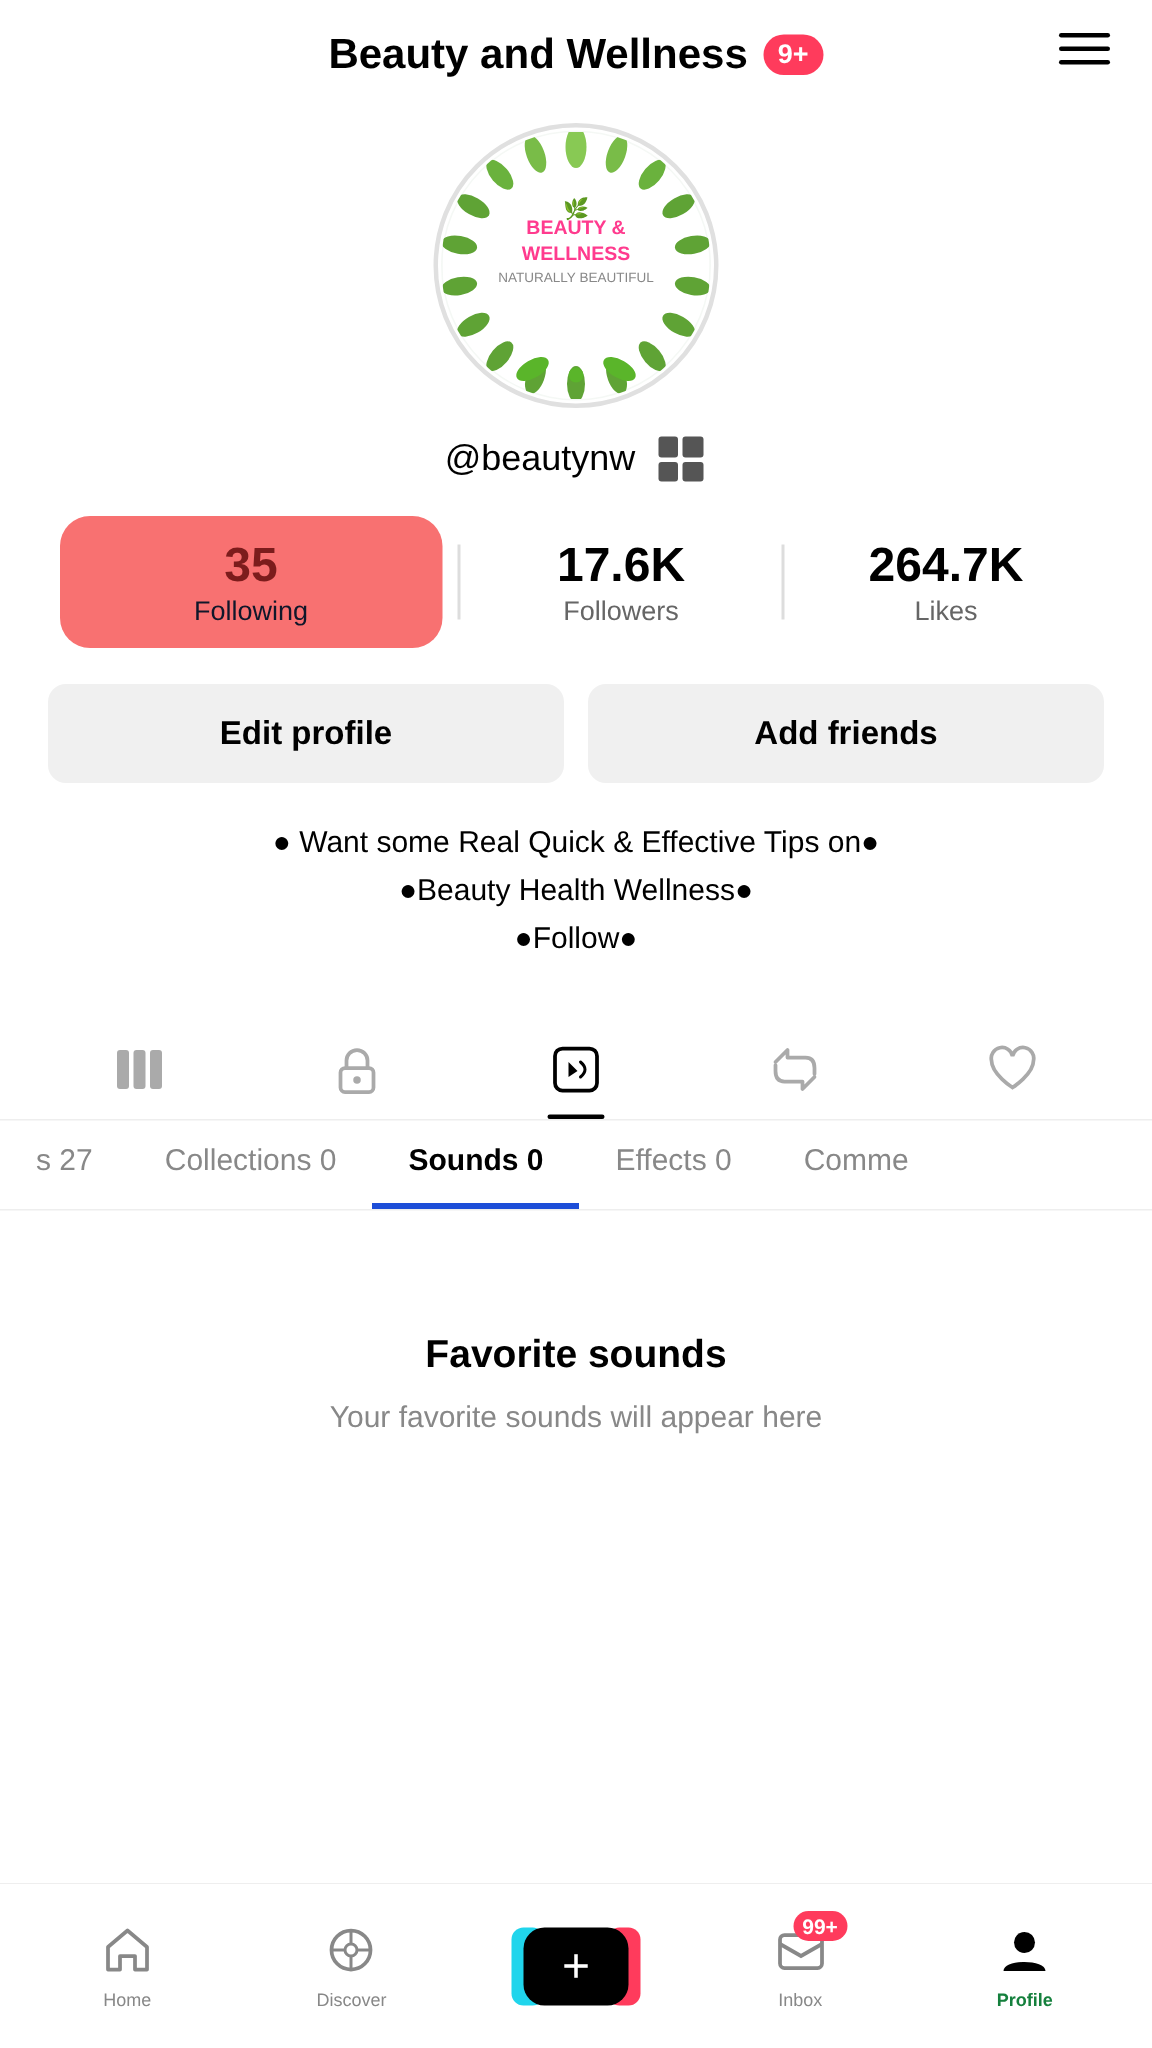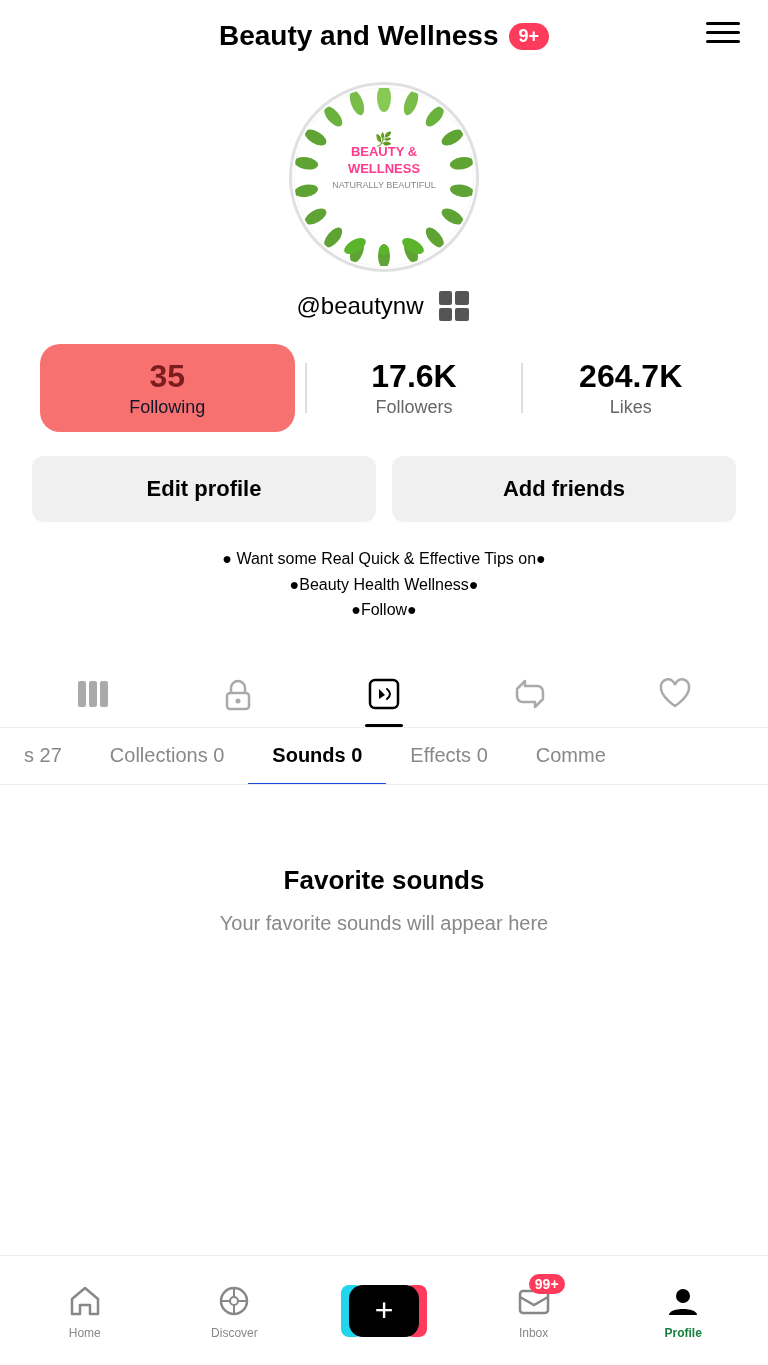--- a/index.html
+++ b/index.html
@@ -178,21 +178,21 @@
       font-weight: 700;
       color: #000;
       cursor: pointer;
       text-align: center;
     }
 
     
     .bio {
       text-align: center;
       padding: 24px 40px 0;
-      font-size: 16px;
+      font-size: 20px;
       line-height: 1.6;
       color: #000;
     }
 
     
     .tabs-icons {
       display: flex;
       justify-content: space-around;
       align-items: center;
       padding: 28px 20px 0;
@@ -234,21 +234,21 @@
       flex-shrink: 0;
       padding: 16px 24px;
       font-size: 20px;
       color: #888;
       cursor: pointer;
       white-space: nowrap;
     }
     .tab-label.active {
       color: #000;
       font-weight: 700;
-      border-bottom: 1px solid #1d4ed8;
+      border-bottom: 4px solid #1d4ed8;
     }
 
     
     .content-area {
       display: flex;
       flex-direction: column;
       align-items: center;
       padding: 80px 24px;
       min-height: 400px;
     }
@@ -290,21 +290,20 @@
       color: #888;
     }
     .nav-item.active .nav-label {
       color: #000;
       font-weight: 700;
     }
     .nav-icon {
       width: 38px;
       height: 38px;
       display: flex;
-      align-items: center;
       justify-content: center;
     }
 
     
     .plus-btn {
       width: 70px;
       height: 52px;
       background: #000;
       border-radius: 14px;
       display: flex;

